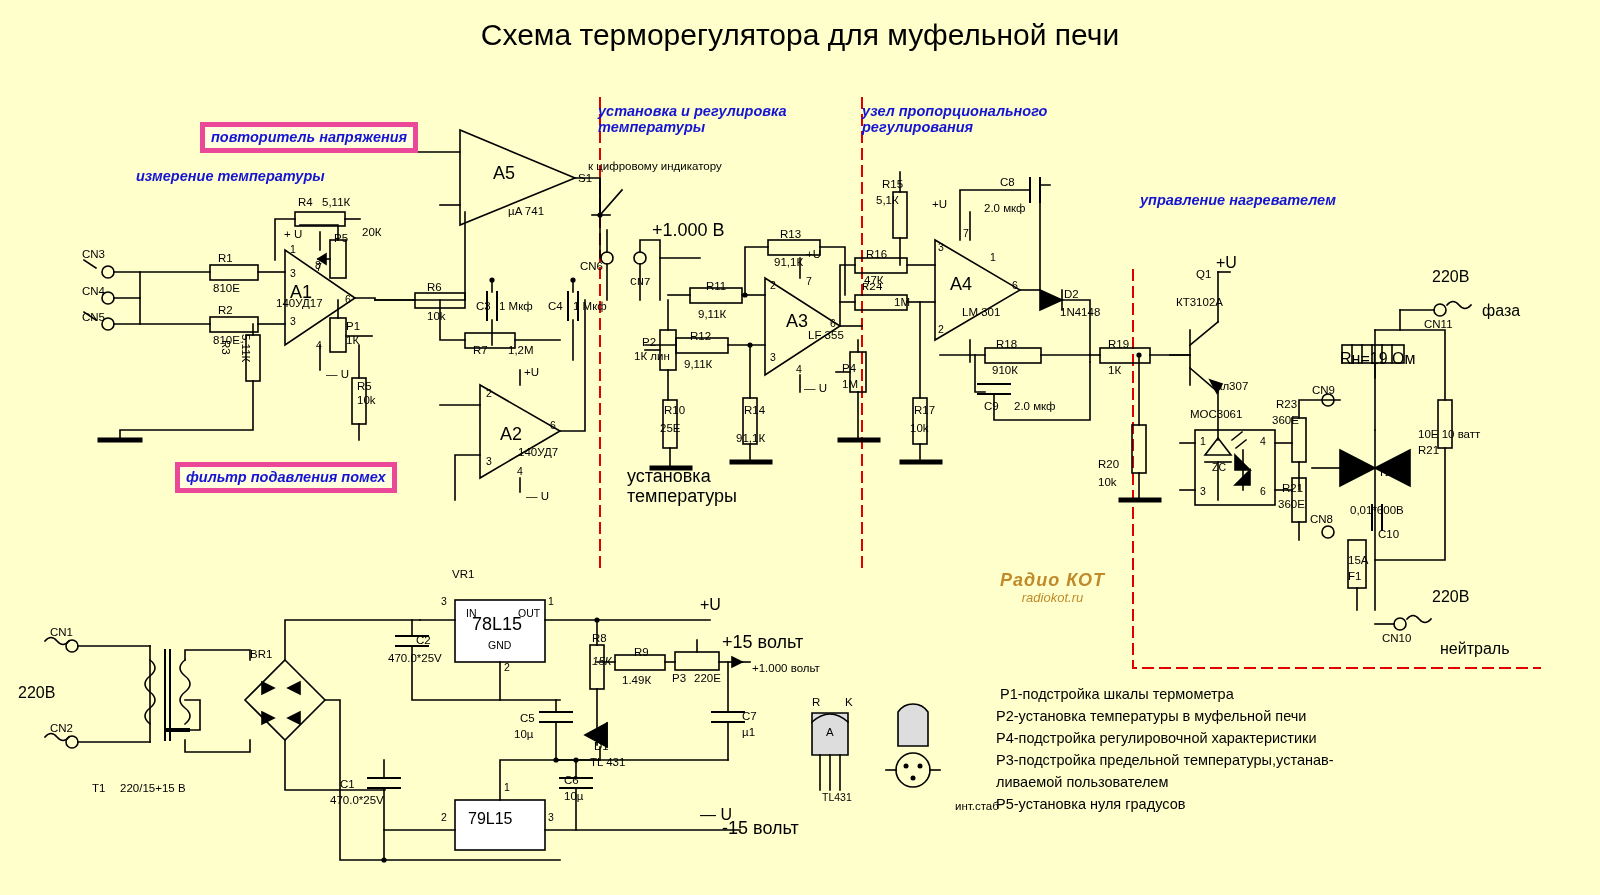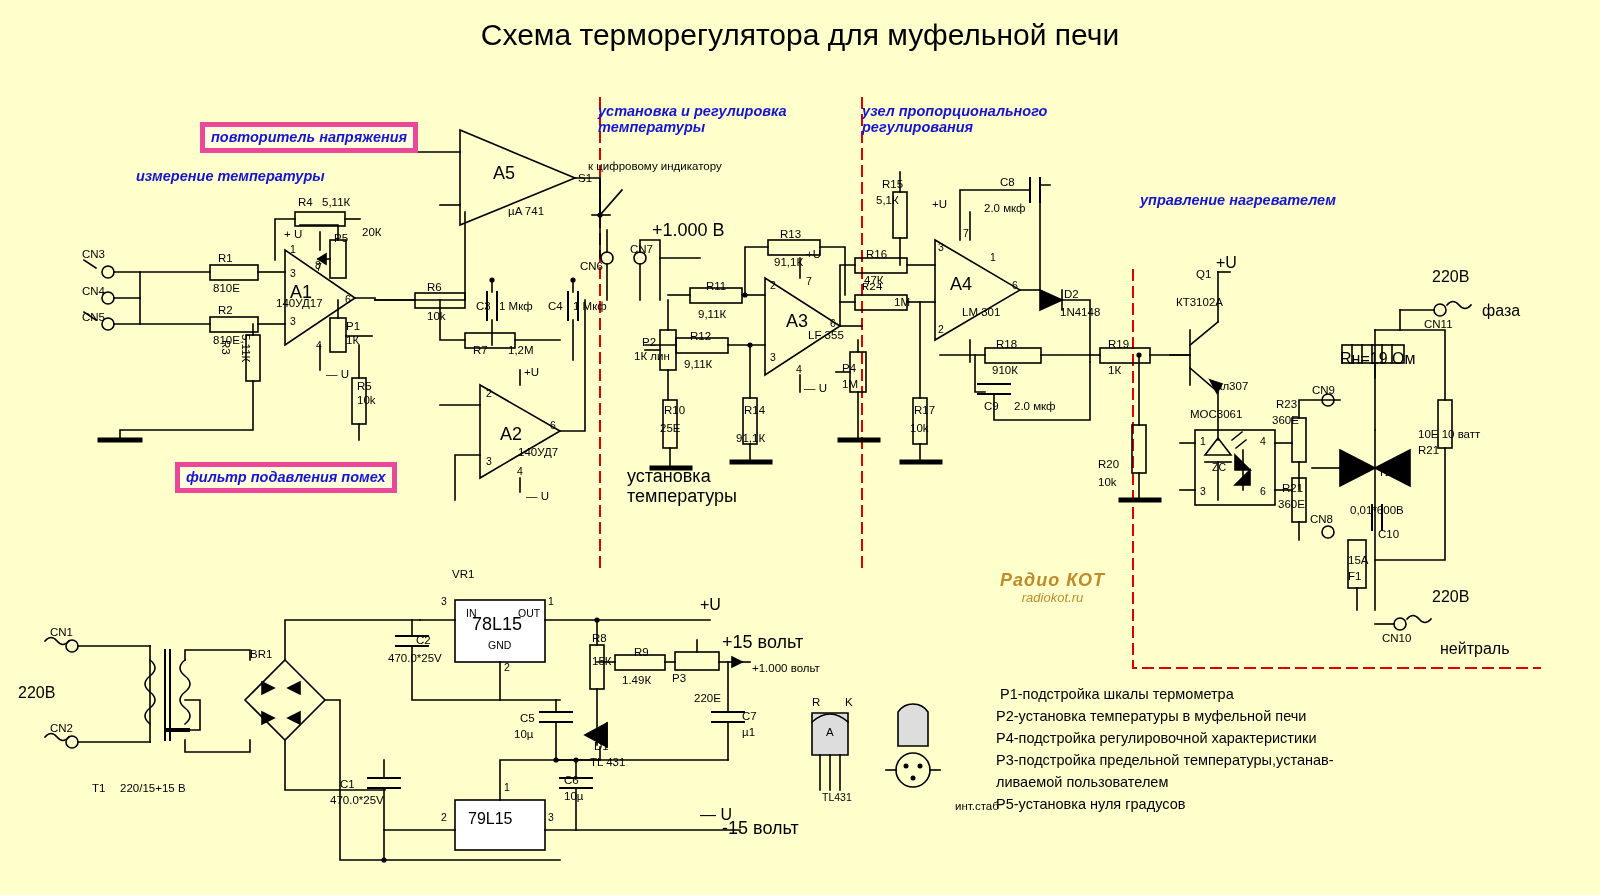--- a/index.html
+++ b/index.html
@@ -447,21 +447,21 @@
 <div class="lbl small" style="left:252px;top:334px;transform:rotate(90deg);transform-origin:left top;">5,11К</div>
 <div class="lbl small" style="left:298px;top:196px;">R4</div>
 <div class="lbl small" style="left:322px;top:196px;">5,11К</div>
 <div class="lbl small" style="left:357px;top:380px;">R5</div>
 <div class="lbl small" style="left:357px;top:394px;">10k</div>
 <div class="lbl small" style="left:427px;top:281px;">R6</div>
 <div class="lbl small" style="left:427px;top:310px;">10k</div>
 <div class="lbl small" style="left:473px;top:344px;">R7</div>
 <div class="lbl small" style="left:508px;top:344px;">1,2М</div>
 <div class="lbl small" style="left:592px;top:632px;">R8</div>
-<div class="lbl small" style="left:592px;top:655px;">15К</div>
+<div class="lbl small" style="left:592px;top:655px;font-style:italic;">15К</div>
 <div class="lbl small" style="left:634px;top:646px;">R9</div>
 <div class="lbl small" style="left:622px;top:674px;">1.49К</div>
 <div class="lbl small" style="left:664px;top:404px;">R10</div>
 <div class="lbl small" style="left:660px;top:422px;">25Е</div>
 <div class="lbl small" style="left:706px;top:280px;">R11</div>
 <div class="lbl small" style="left:698px;top:308px;">9,11К</div>
 <div class="lbl small" style="left:690px;top:330px;">R12</div>
 <div class="lbl small" style="left:684px;top:358px;">9,11К</div>
 <div class="lbl small" style="left:780px;top:228px;">R13</div>
 <div class="lbl small" style="left:774px;top:256px;">91,1К</div>
@@ -486,21 +486,21 @@
 <div class="lbl small" style="left:862px;top:281px;font-family:Liberation Mono, monospace;">R24</div>
 <div class="lbl small" style="left:894px;top:296px;">1М</div>
 <div class="lbl small" style="left:1418px;top:428px;">10Е 10 ватт</div>
 <div class="lbl small" style="left:1418px;top:444px;">R21</div>
 
 <div class="lbl small" style="left:346px;top:320px;">P1</div>
 <div class="lbl small" style="left:346px;top:334px;">1К</div>
 <div class="lbl small" style="left:642px;top:336px;">P2</div>
 <div class="lbl small" style="left:634px;top:350px;">1К лин</div>
 <div class="lbl small" style="left:672px;top:672px;">P3</div>
-<div class="lbl small" style="left:694px;top:672px;margin-top:20px;">220Е</div>
+<div class="lbl small" style="left:694px;top:672px;">220Е</div>
 <div class="lbl small" style="left:842px;top:362px;">P4</div>
 <div class="lbl small" style="left:842px;top:378px;">1М</div>
 <div class="lbl small" style="left:334px;top:232px;">P5</div>
 <div class="lbl small" style="left:362px;top:226px;">20К</div>
 
 <div class="lbl small" style="left:340px;top:778px;">C1</div>
 <div class="lbl small" style="left:330px;top:794px;">470.0*25V</div>
 <div class="lbl small" style="left:416px;top:634px;">C2</div>
 <div class="lbl small" style="left:388px;top:652px;">470.0*25V</div>
 <div class="lbl small" style="left:476px;top:300px;">C3</div>
@@ -586,21 +586,21 @@
 <div class="lbl small" style="left:804px;top:382px;">— U</div>
 <div class="lbl small" style="left:932px;top:198px;">+U</div>
 <div class="lbl big" style="left:1216px;top:254px;">+U</div>
 <div class="lbl big" style="left:700px;top:596px;">+U</div>
 <div class="lbl big" style="left:700px;top:806px;">— U</div>
 
 <div class="lbl small" style="left:82px;top:248px;">CN3</div>
 <div class="lbl small" style="left:82px;top:285px;">CN4</div>
 <div class="lbl small" style="left:82px;top:311px;">CN5</div>
 <div class="lbl small" style="left:580px;top:260px;">CN6</div>
-<div class="lbl small" style="left:630px;top:243px;">CN7</div>
+<div class="lbl small" style="left:630px;top:276px;font-family:Liberation Mono, monospace;">CN7</div>
 <div class="lbl small" style="left:1310px;top:513px;">CN8</div>
 <div class="lbl small" style="left:1312px;top:384px;">CN9</div>
 <div class="lbl small" style="left:1382px;top:632px;">CN10</div>
 <div class="lbl small" style="left:1424px;top:318px;">CN11</div>
 <div class="lbl small" style="left:50px;top:626px;">CN1</div>
 <div class="lbl small" style="left:50px;top:722px;">CN2</div>
 
 <div class="lbl legend" style="left:1000px;top:684px;width:420px;">P1-подстройка шкалы термометра</div>
 <div class="lbl legend" style="left:996px;top:706px;width:440px;">P2-установка температуры в муфельной печи</div>
 <div class="lbl legend" style="left:996px;top:728px;width:440px;">P4-подстройка регулировочной характеристики</div>

